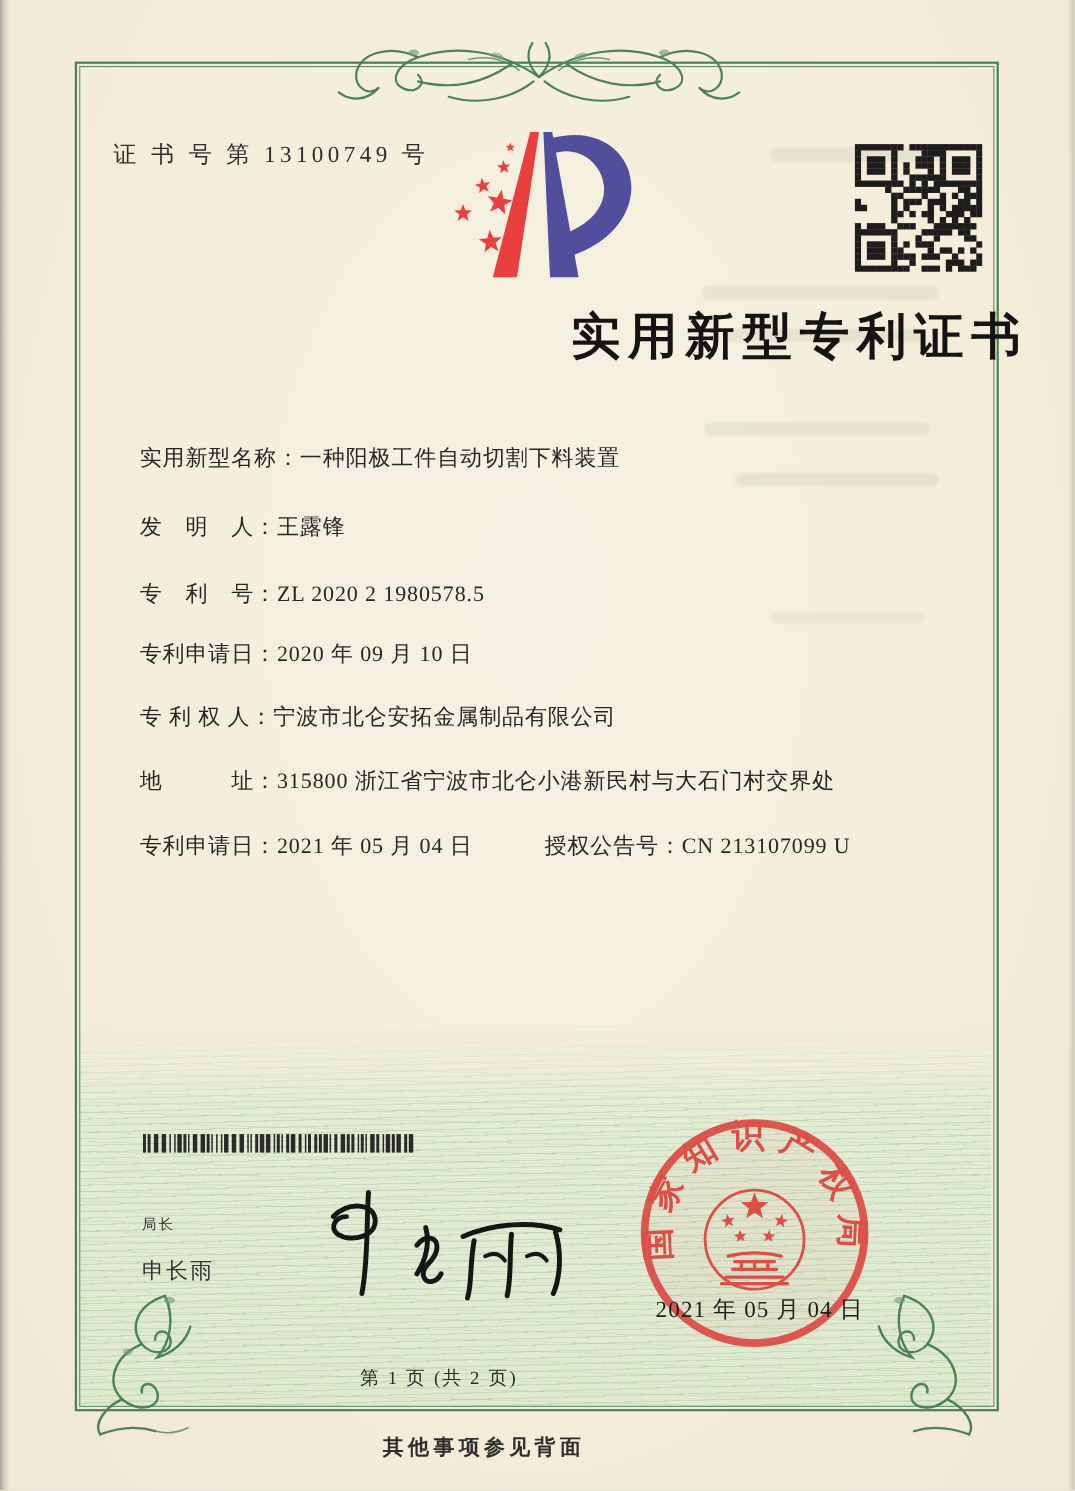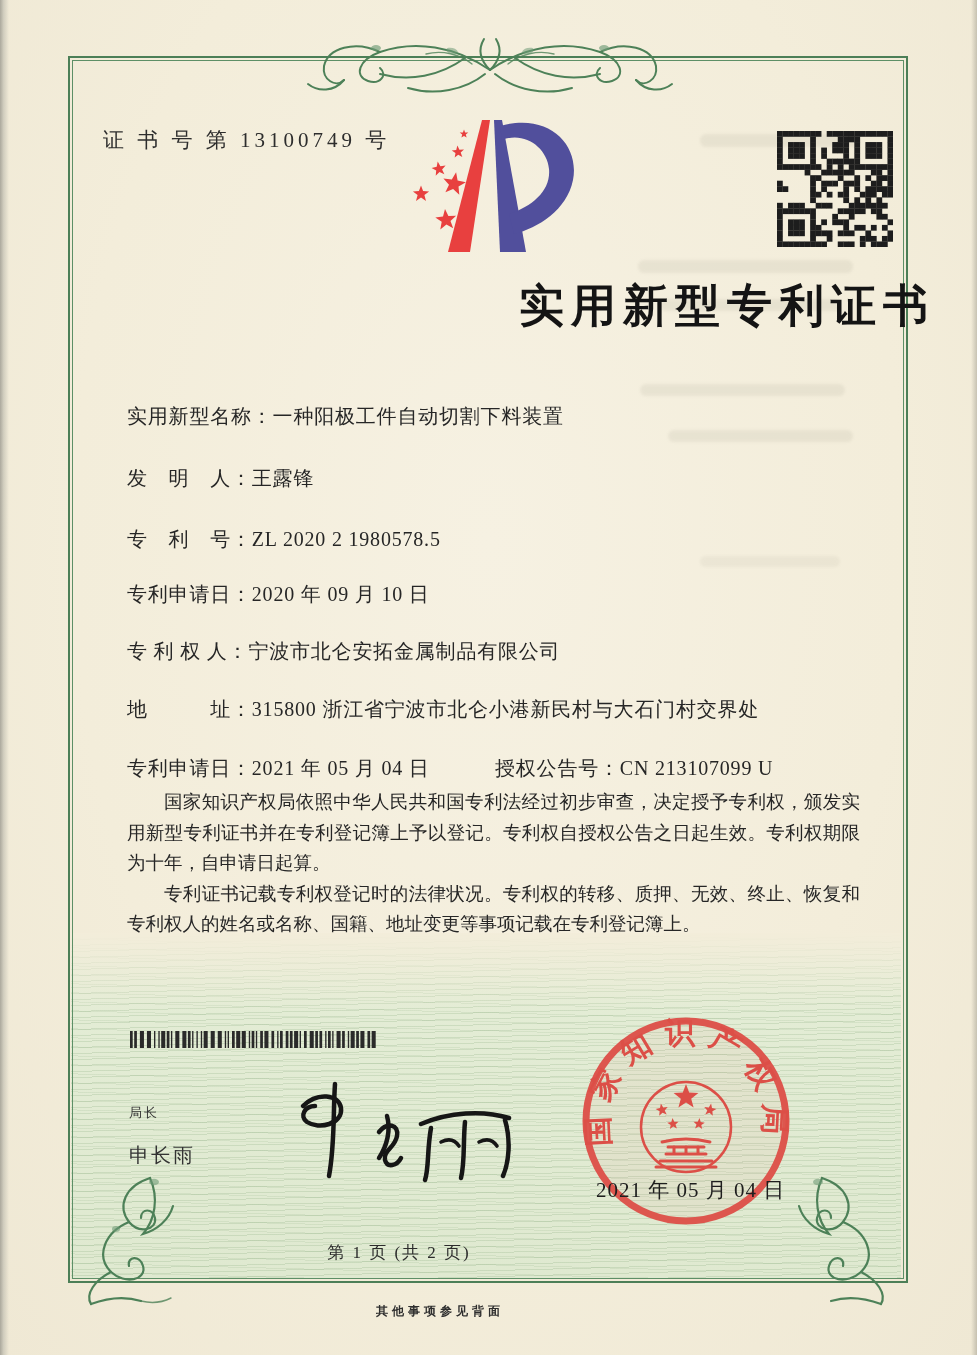--- a/index.html
+++ b/index.html
@@ -27,21 +27,21 @@
   .legal{left:127px;top:787px;width:733px;font-size:18.5px;line-height:30.5px;color:#262626;
          text-align:justify;}
   .legal p{margin:0;text-indent:2em;}
   .director-title{left:129px;top:1104px;font-size:13px;color:#333;
          font-family:Liberation Sans, sans-serif;letter-spacing:2px;}
   .director-name{left:129px;top:1142px;font-size:20px;color:#333;
          font-family:"Liberation Sans","DejaVu Sans",sans-serif;letter-spacing:2px;}
   .seal-date{left:596px;top:1176px;width:182px;text-align:center;font-size:21px;color:#1e1e1e;
          white-space:nowrap;letter-spacing:1px;}
   .page-info{left:0;top:1241px;width:798px;text-align:center;font-size:17px;color:#2c2c2c;letter-spacing:2px;}
-  .back-note{left:0;top:1303px;width:880px;text-align:center;font-size:12px;font-weight:600;
+  .back-note{left:0;top:1303px;width:880px;text-align:center;font-size:19px;font-weight:600;
          color:#2e2e2e;letter-spacing:4px;}
   .smudge{background:#8a8674;opacity:.11;filter:blur(1.6px);border-radius:6px;}
   svg{display:block;}
 </style>
 </head>
 <body>
 
 <div class="page">
 
   <div class="abs green-band"></div>
@@ -372,24 +372,20 @@
   <div class="abs field" style="top:686px;">
     <span class="flabel">地　　　址：</span><span class="fvalue">315800  浙江省宁波市北仑小港新民村与大石门村交界处</span>
   </div>
   <div class="abs field" style="top:745px;">
     <span class="flabel">专利申请日：</span><span class="fvalue">2021 年 05 月 04 日</span>
   </div>
   <div class="abs field" style="top:745px;left:495px;">
     <span class="flabel">授权公告号：</span><span class="fvalue">CN 213107099 U</span>
   </div>
 
-  <div class="abs legal">
-    <p>国家知识产权局依照中华人民共和国专利法经过初步审查，决定授予专利权，颁发实用新型专利证书并在专利登记簿上予以登记。专利权自授权公告之日起生效。专利权期限为十年，自申请日起算。</p>
-    <p>专利证书记载专利权登记时的法律状况。专利权的转移、质押、无效、终止、恢复和专利权人的姓名或名称、国籍、地址变更等事项记载在专利登记簿上。</p>
-  </div>
 
   <svg class="abs" style="left:130px;top:1031px;" width="250" height="17" viewBox="0 0 250 17">
     <g id="barcode-bars" fill="#2a2a2a">
         <rect x="0.00" y="0" width="2.70" height="17"></rect>
         <rect x="4.20" y="0" width="2.70" height="17"></rect>
         <rect x="9.90" y="0" width="4.05" height="17"></rect>
         <rect x="16.95" y="0" width="4.05" height="17"></rect>
         <rect x="24.00" y="0" width="1.35" height="17"></rect>
         <rect x="28.35" y="0" width="1.35" height="17"></rect>
         <rect x="31.20" y="0" width="4.05" height="17"></rect>

